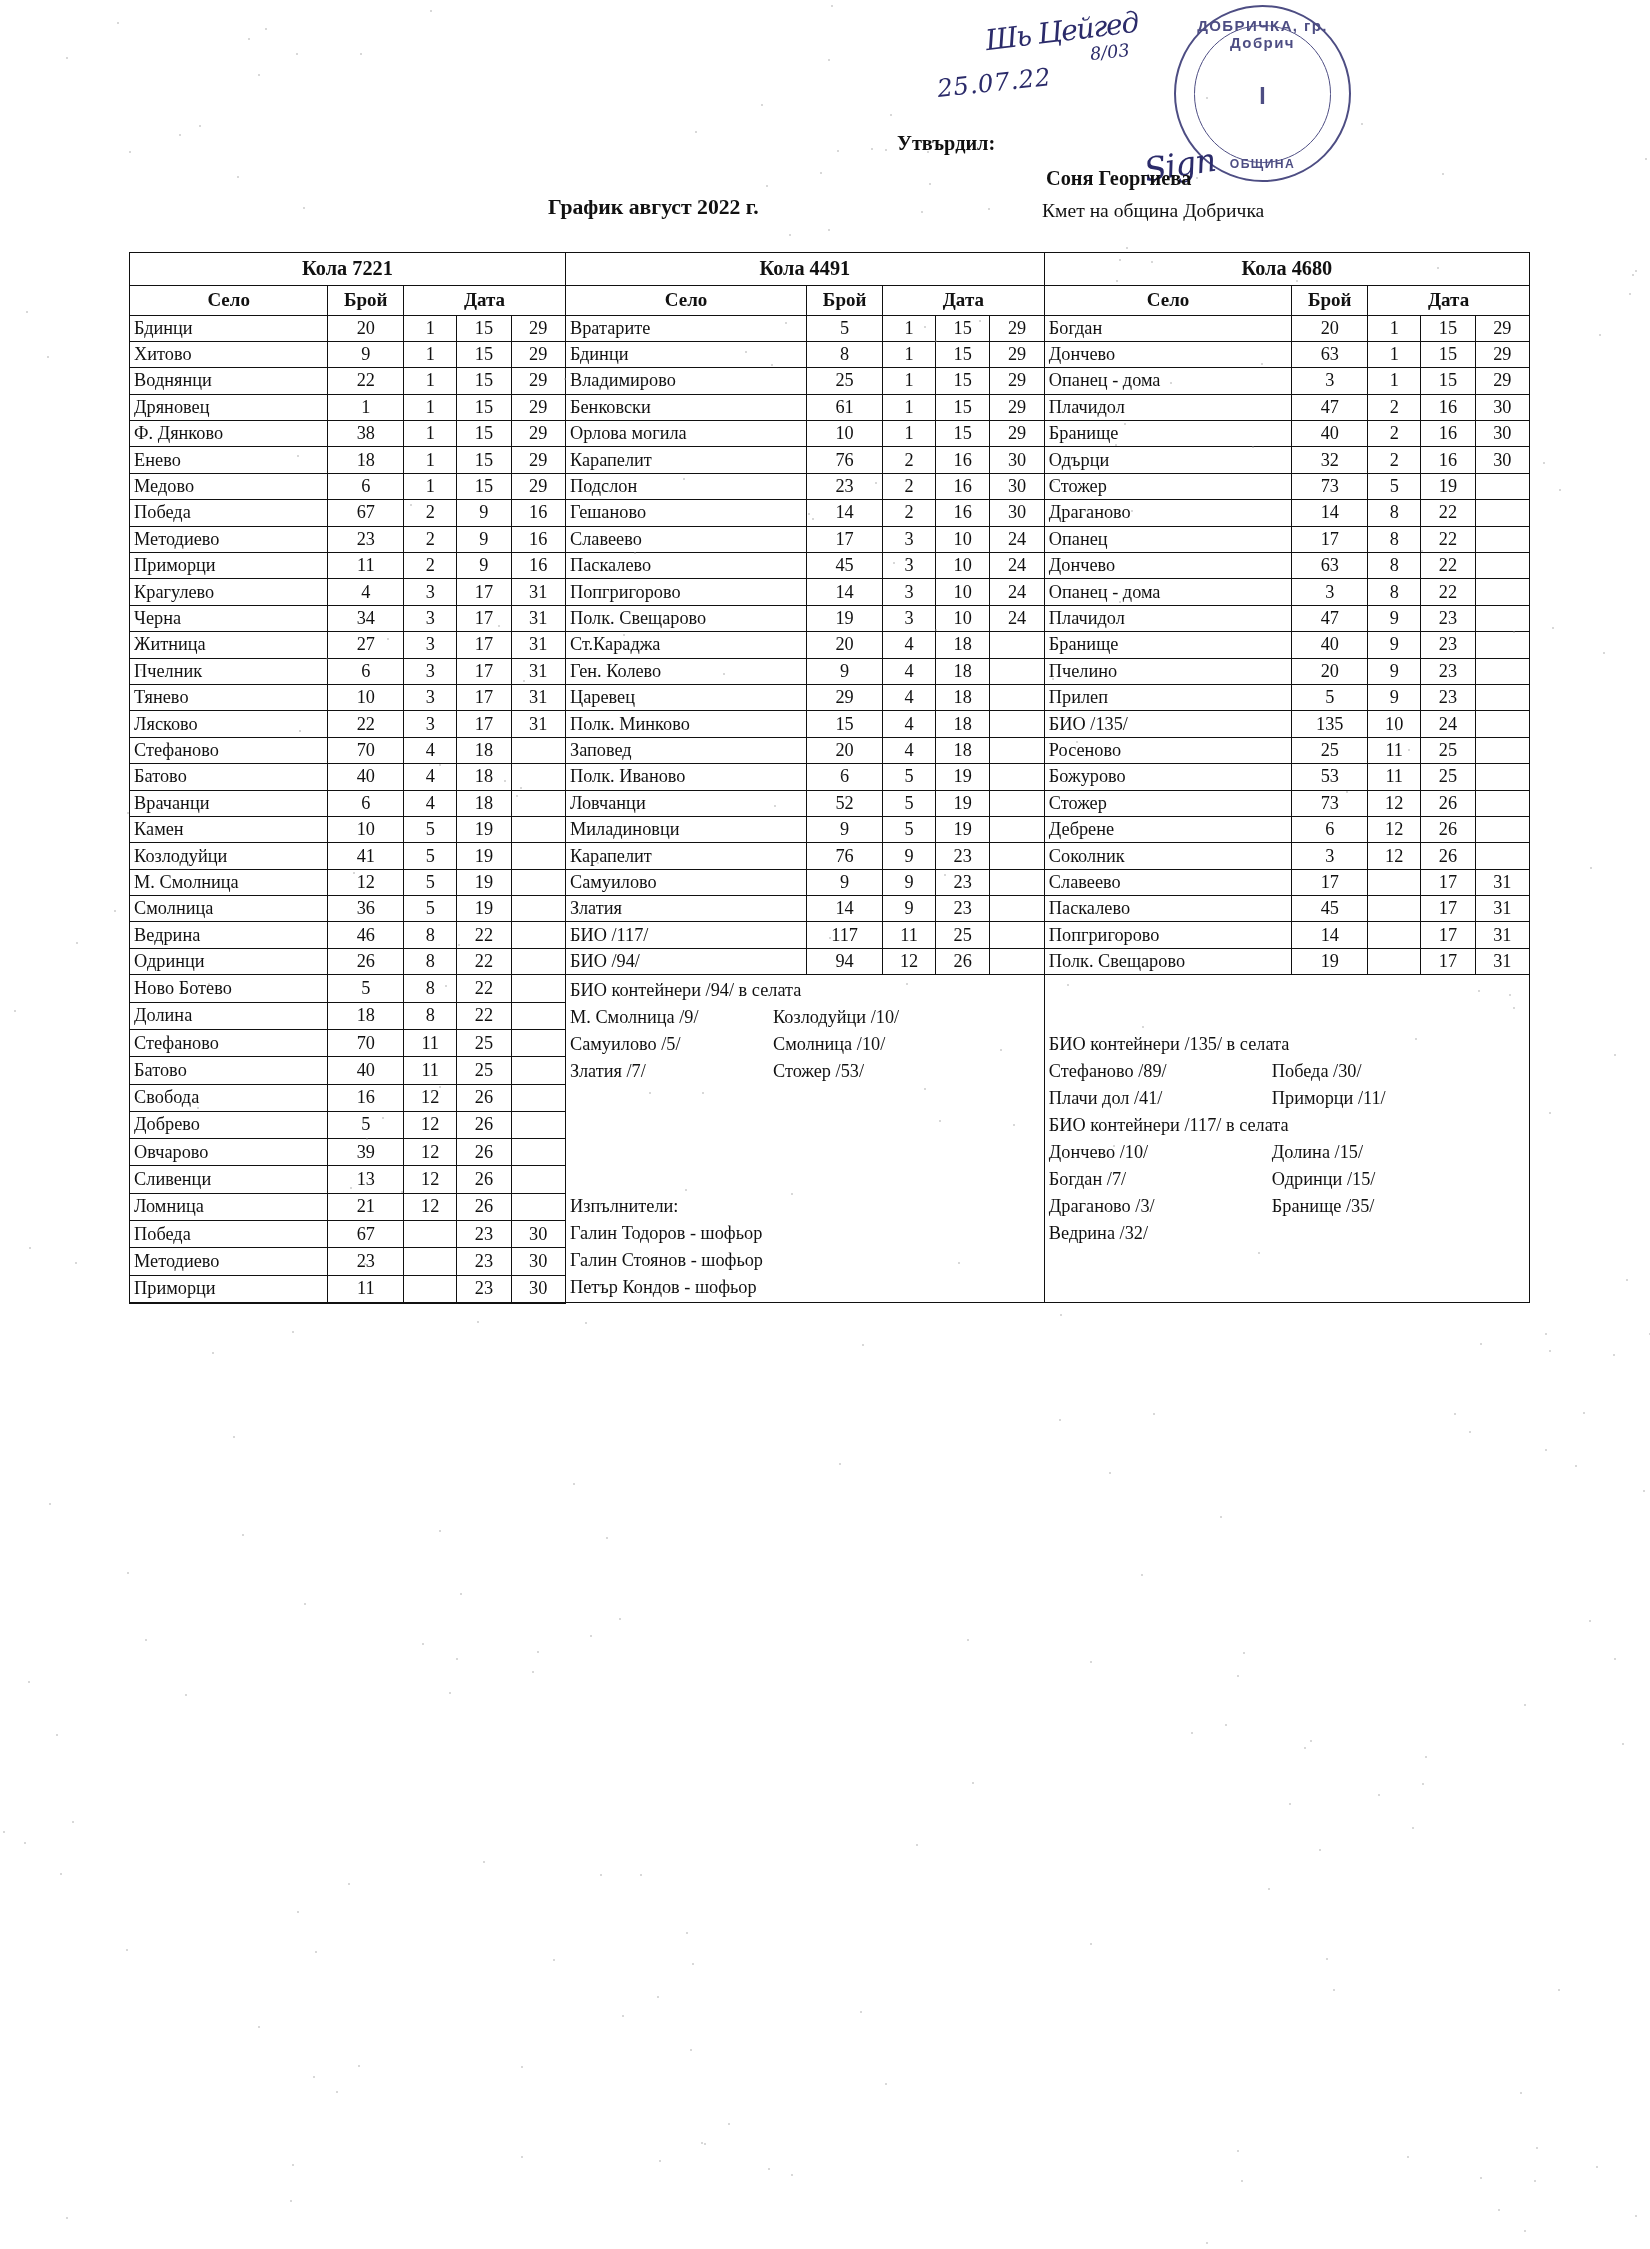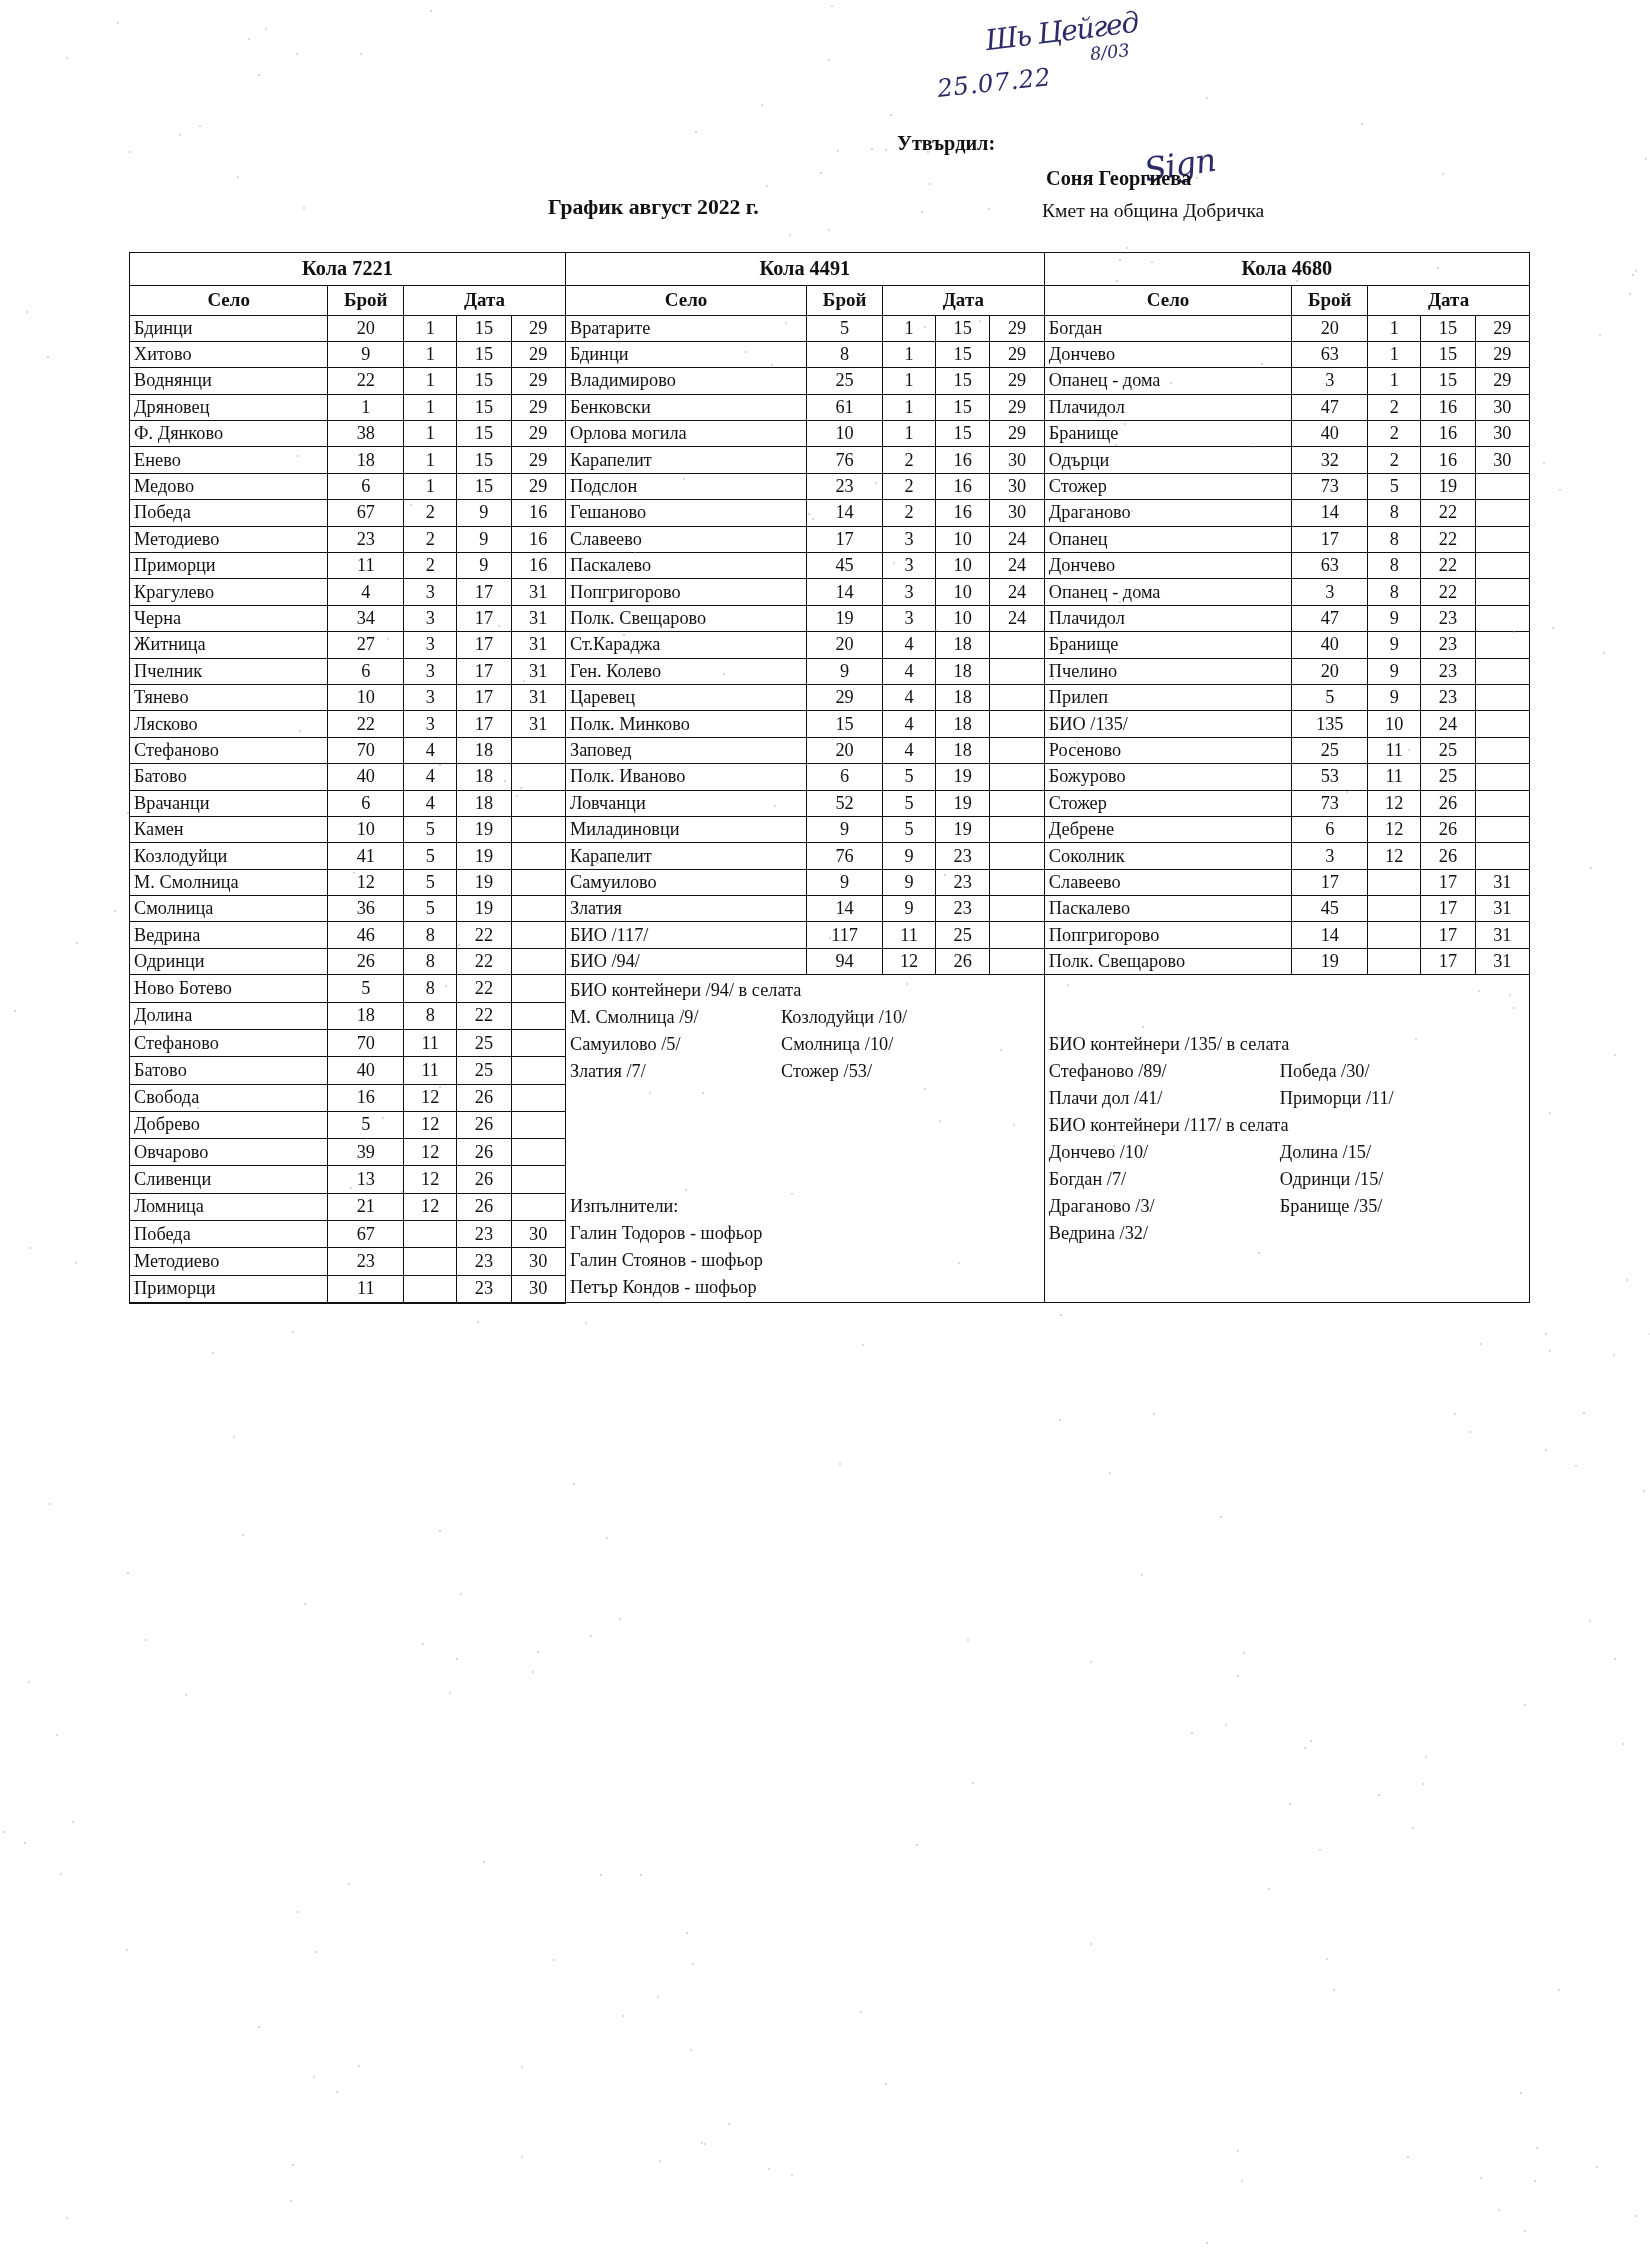--- a/index.html
+++ b/index.html
@@ -206,41 +206,47 @@
     font-size: 18.3px;
     padding-left: 5.4px;
     vertical-align: top;
   }
   .notes .nline {
     display: block;
     line-height: 27px;
     white-space: nowrap;
   }
   .notes .nline .c1 { display: inline-block; width: 203px; }
-  .notes .nline .c2 { display: inline-block; width: 190px; margin-left: 8px; }
+  .notes .nline .c2 { display: inline-block; width: 190px; }
   .notes-b .nline .c1 { display: inline-block; width: 223px; }
 
   
   .speck {
     position: absolute;
     background: #9a9a9a;
     opacity: 0.5;
     width: 2px; height: 2px;
     border-radius: 50%;
   }
 </style>
 </head>
 <body>
 
 <div class="page">
 
   <span class="handwriting hw-sign1">Шь Цейгед</span>
   <span class="handwriting hw-num">8/03</span>
   <span class="handwriting hw-date">25.07.22</span>
 
+  <div class="round-stamp">
+    <div class="inner"></div>
+    <div class="top-text">ДОБРИЧКА, гр. Добрич</div>
+    <div class="mid-text">I</div>
+    <div class="bot-text">ОБЩИНА</div>
+  </div>
 
   <span class="approved-label">Утвърдил:</span>
   <span class="handwriting hw-sign2">Sign</span>
   <span class="mayor-name">Соня Георгиева</span>
   <span class="mayor-role">Кмет  на община Добричка</span>
 
   <span class="doc-title">График август 2022 г.</span>
 
   <table class="grid">
     <colgroup>

